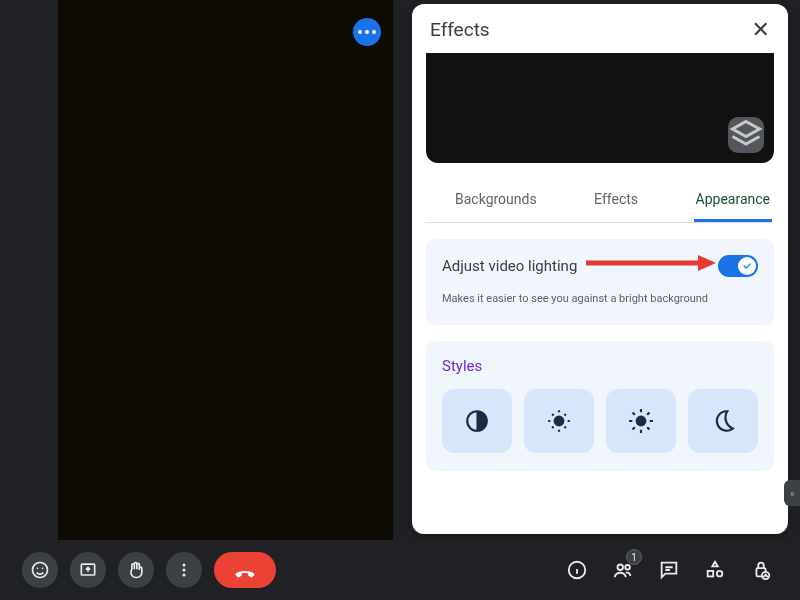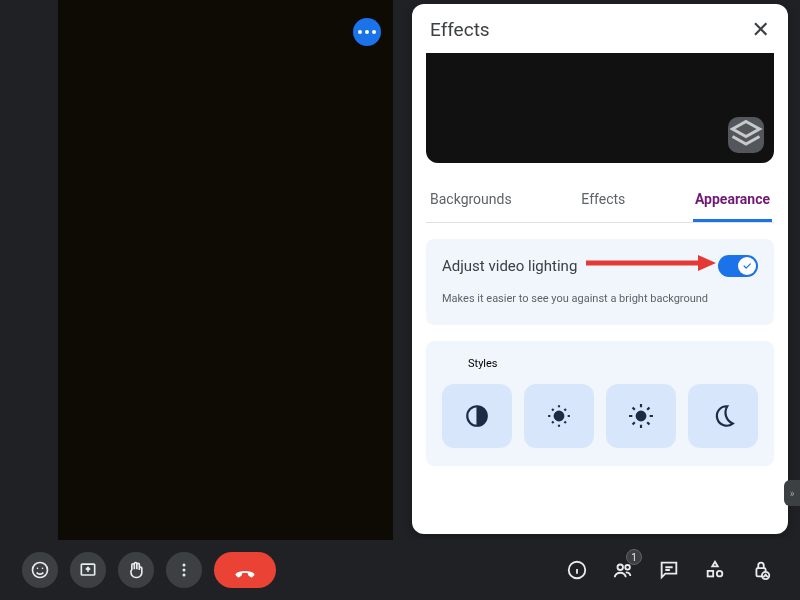--- a/index.html
+++ b/index.html
@@ -73,22 +73,23 @@
     display: flex; justify-content: space-between;
     margin-top: 20px;
     border-bottom: 1px solid #e0e0e0;
     padding: 0 2px;
   }
   .tab {
     font-size: 14px; color: #5f6368;
     padding: 8px 2px 12px 2px;
     cursor: pointer;
     border-bottom: 3px solid transparent;
-  }
-  .tab.active { color: #701a75; border-bottom-color: #1a73e8; font-weight: 700; }
+    margin-left: 25px;
+  }
+  .tab.active { color: #14532d; border-bottom-color: #1a73e8; font-weight: 400; }
 
   .card {
     background: #f1f6fd;
     border-radius: 8px;
     margin-top: 16px;
     padding: 16px 16px 18px 16px;
     position: relative;
   }
   .card-row {
     display: flex; align-items: center; justify-content: space-between;
@@ -109,21 +110,21 @@
   }
   .knob svg { width: 10px; height: 10px; }
 
   .arrow-callout {
     position: absolute;
     left: 160px; top: 14px;
     width: 130px; height: 20px;
     pointer-events: none;
   }
 
-  .styles-title { font-size: 11px; color: #000000; margin-bottom: 14px; margin-left: 26px; }
+  .styles-title { font-size: 15px; color: #6d28d9; margin-bottom: 14px; }
   .styles-row { display: flex; gap: 12px; }
   .style-btn {
     flex: 1; height: 64px;
     background: #d7e6fb;
     border-radius: 12px;
     display:flex; align-items:center; justify-content:center;
     cursor: pointer;
   }
   .style-btn svg { width: 26px; height: 26px; stroke: #1f2a44; fill: #1f2a44; }
 

